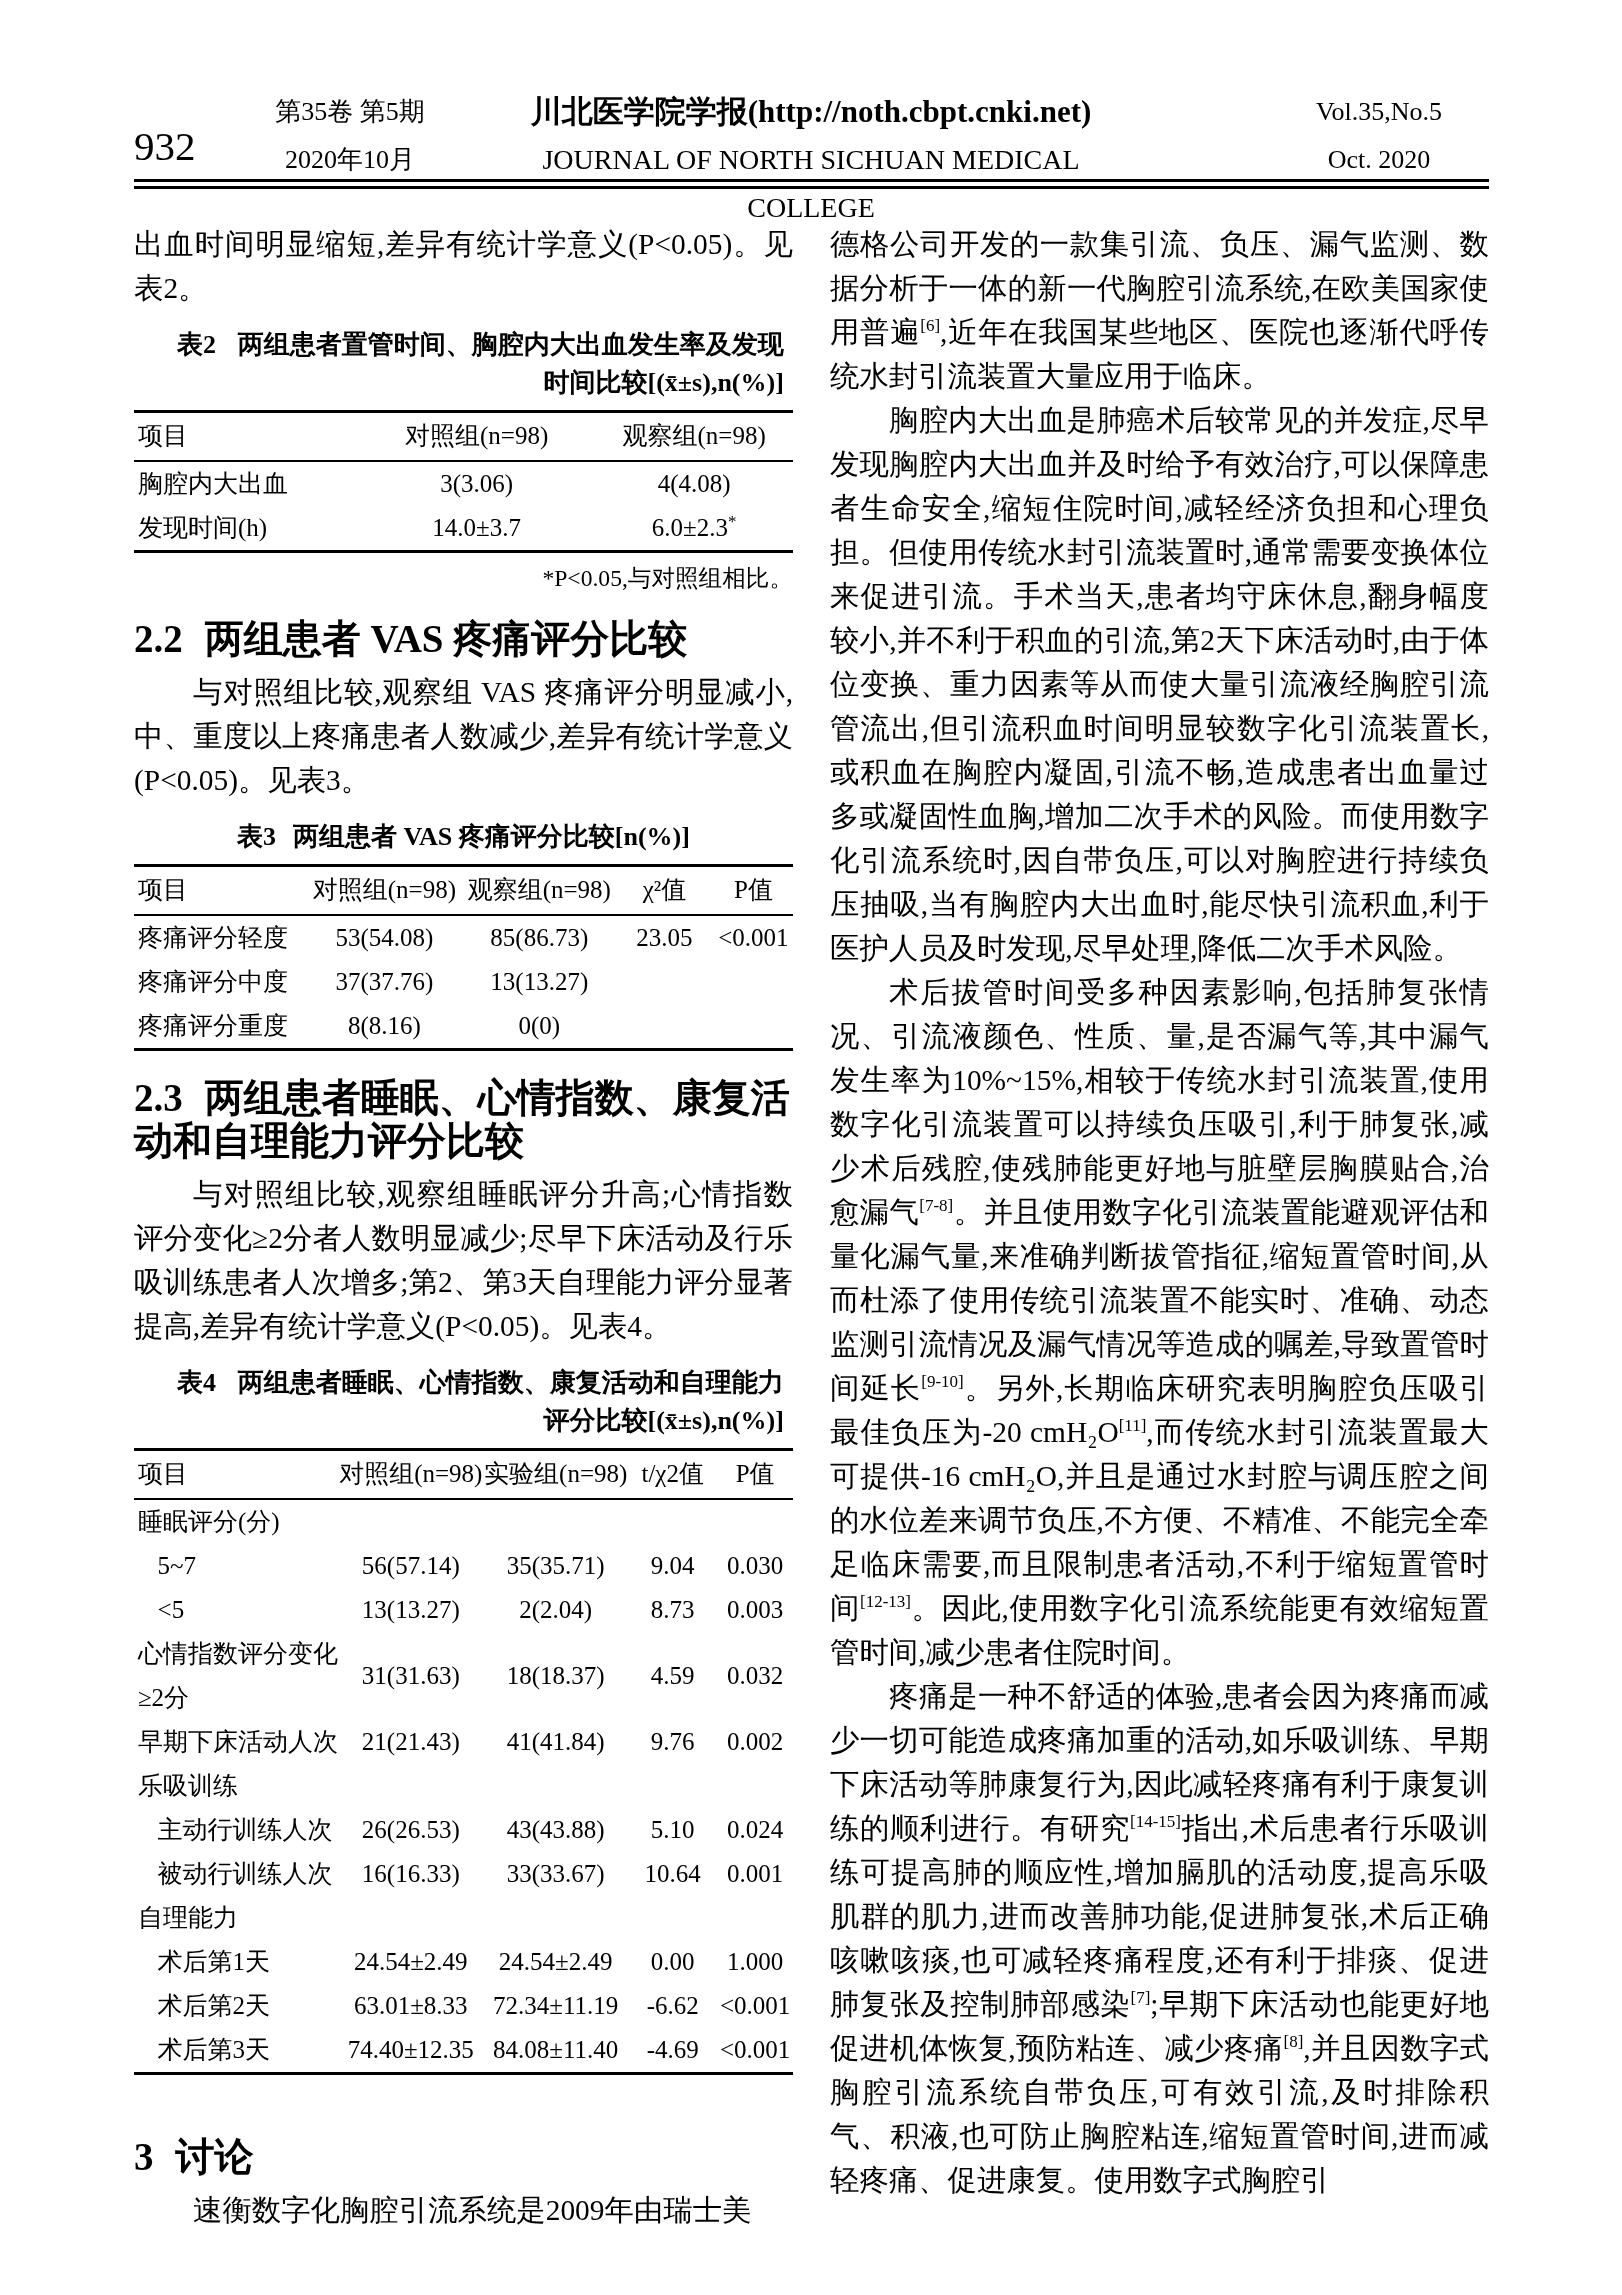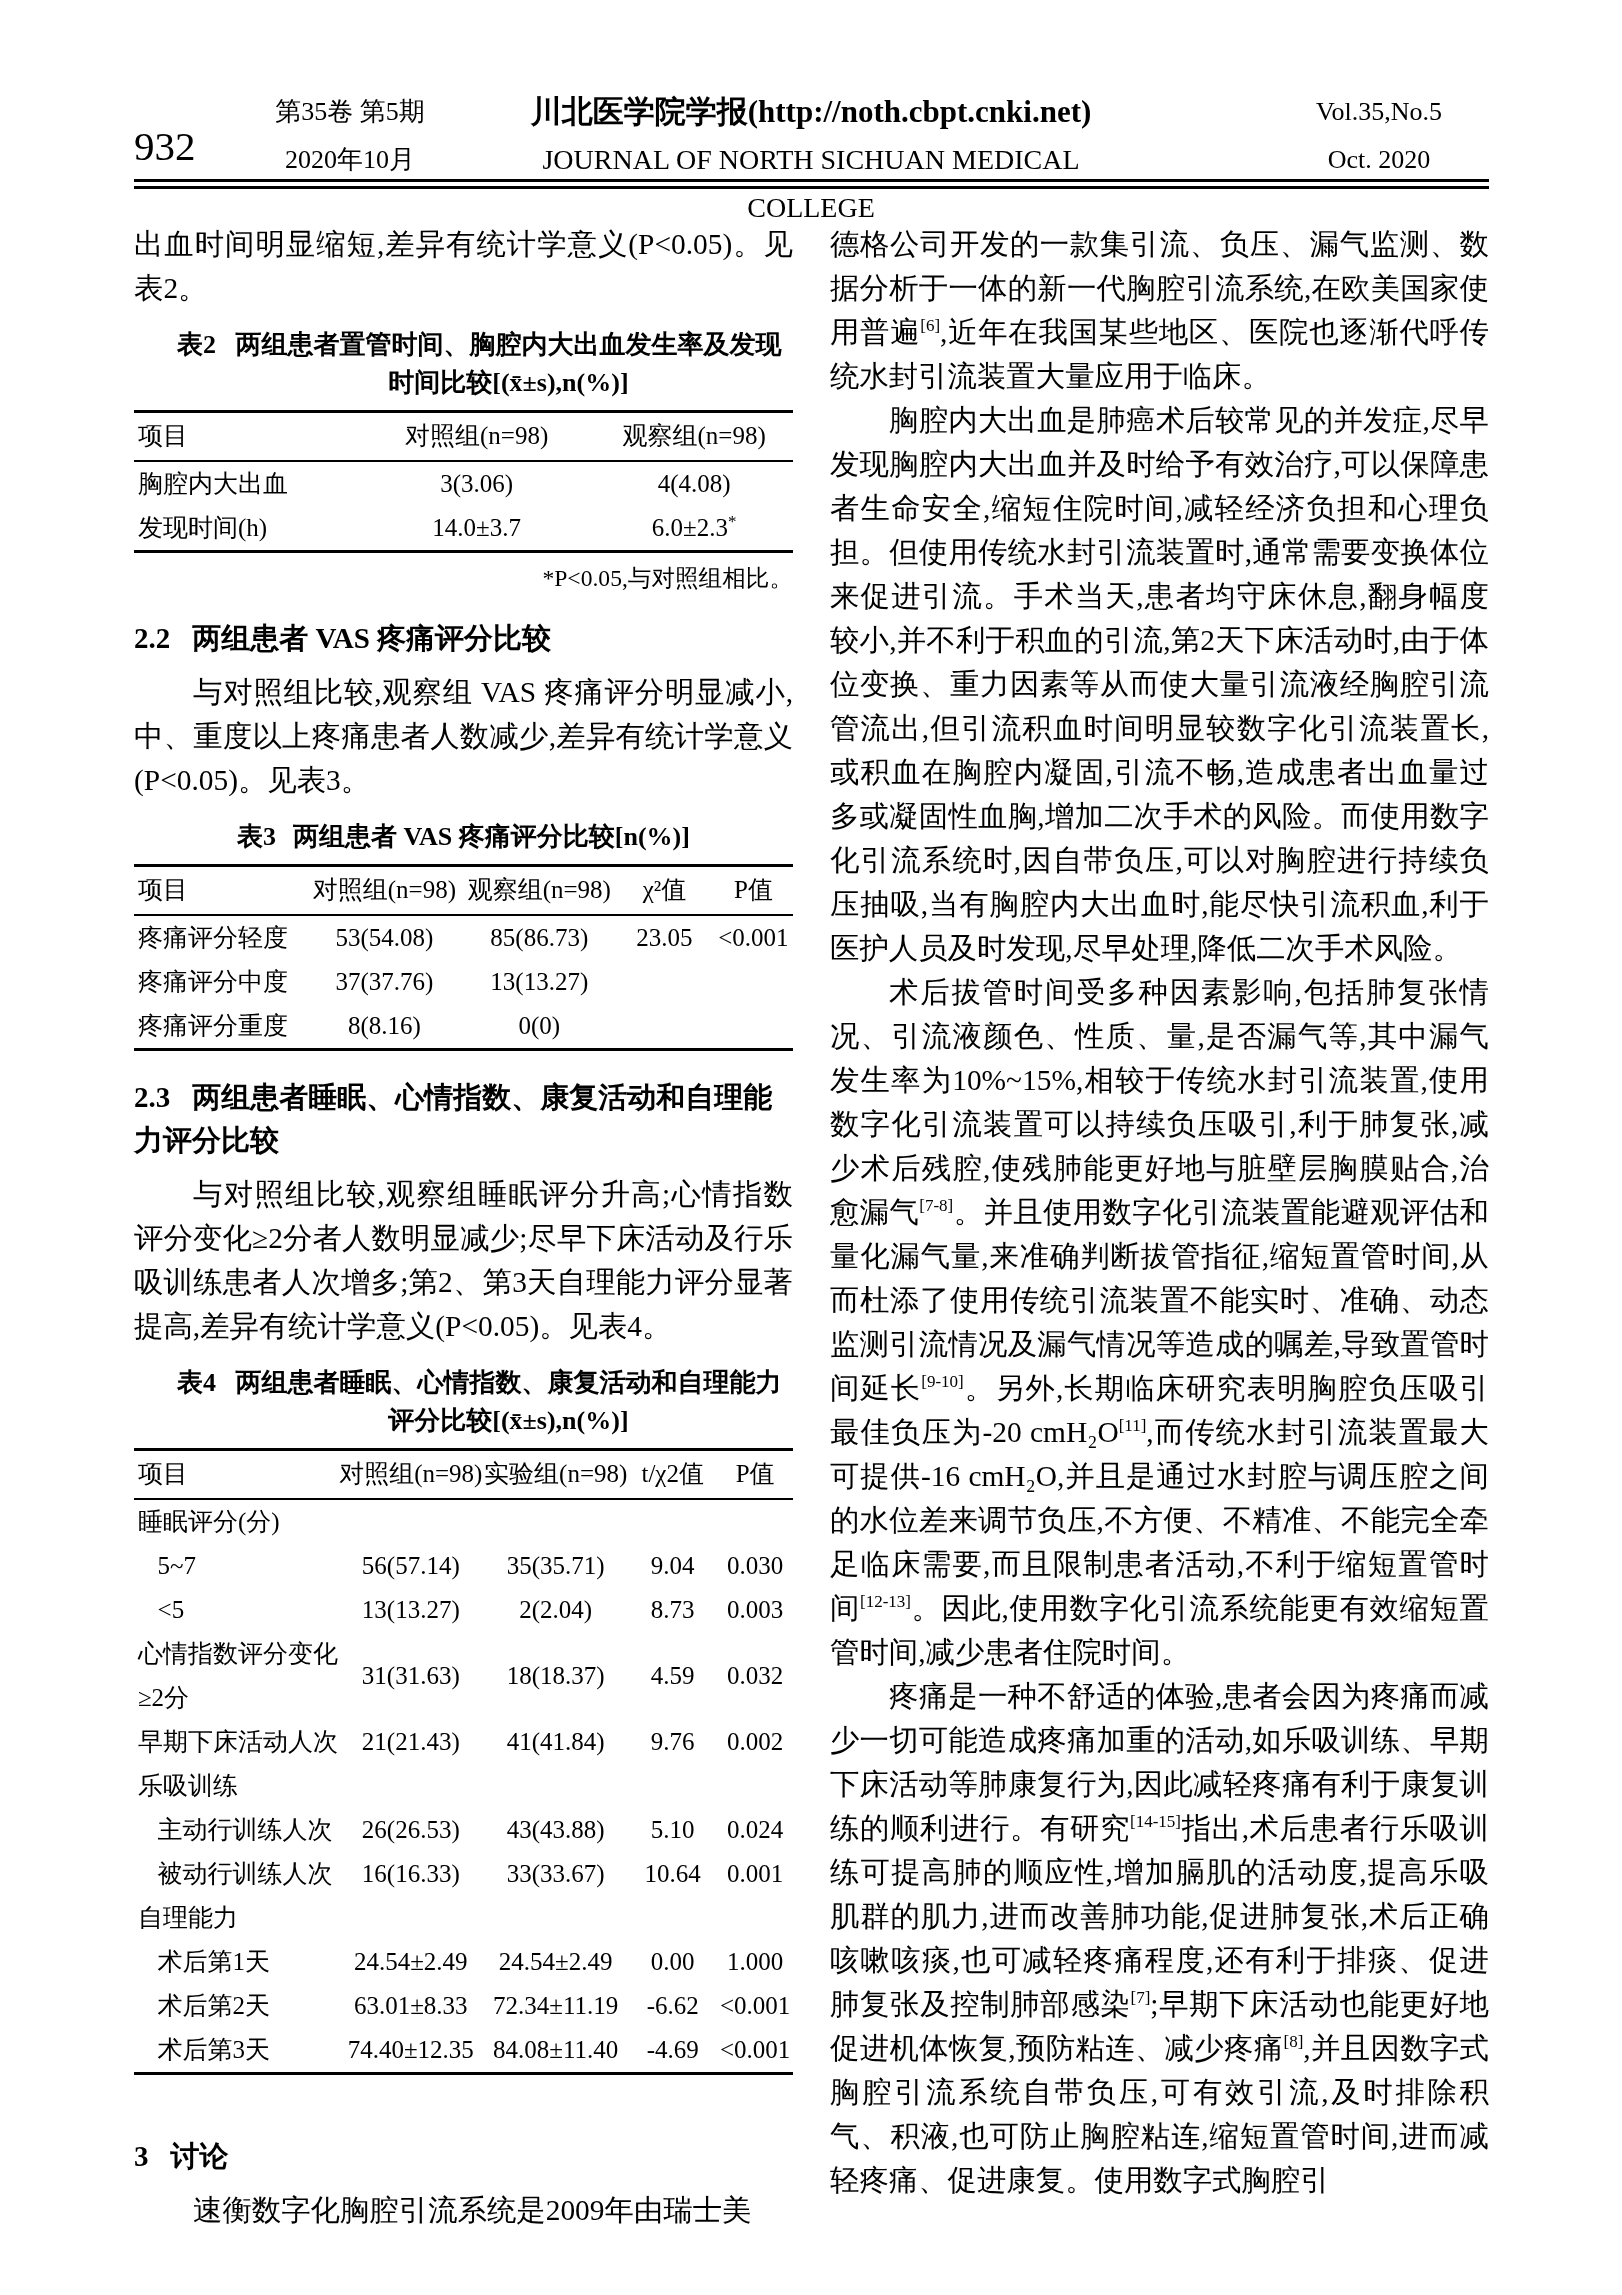--- a/index.html
+++ b/index.html
@@ -24,30 +24,30 @@
   }
 
   
   .cols{position:absolute;left:134px;top:222px;width:1355px;display:flex;gap:37px;}
   .col{width:659px;font-size:29.4px;line-height:44px;text-align:justify;}
   p{margin:0;}
   p.indent{text-indent:59px;}
   sup{font-size:17px;line-height:0;}
 
   
-  .sec{font-size:29px;font-weight:bold;line-height:43px;text-align:left;margin:22px 0 0 0;}
+  .sec{font-size:39px;font-weight:bold;line-height:43px;text-align:left;margin:22px 0 0 0;}
   .sec .num{margin-right:22px;}
   .sec.sec23{margin-top:25px;}
   .sec.sec3{margin-top:60px;}
   .after-sec{margin-top:10.5px;}
 
   
   .tbl-caption{
     display:flex;gap:17px;font-weight:bold;font-size:26px;line-height:38px;
-    margin:15.7px 0 7.9px 0;padding:0 9.2px 0 43px;text-align:center;
+    margin:15.7px 0 7.9px 0;padding:0 9.2px 0 43px;text-align:right;
   }
   .tbl-caption .cap-label{white-space:nowrap;}
   .tbl-caption.center{justify-content:center;padding:0;}
 
   
   table.sci{
     width:100%;border-collapse:collapse;
     border-top:3.9px solid #000;border-bottom:3.9px solid #000;
     font-size:25px;table-layout:fixed;
   }

